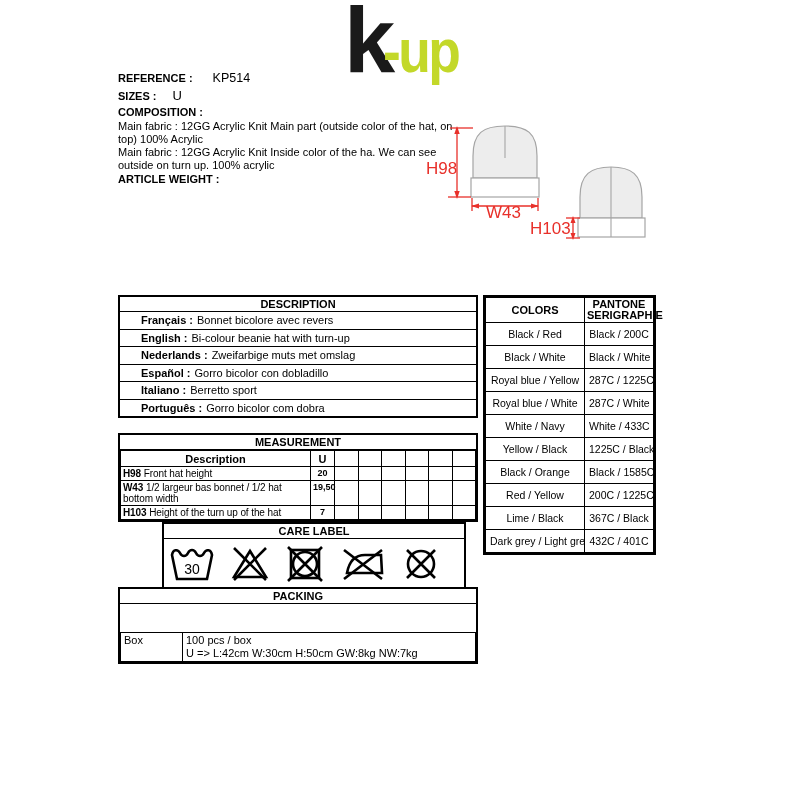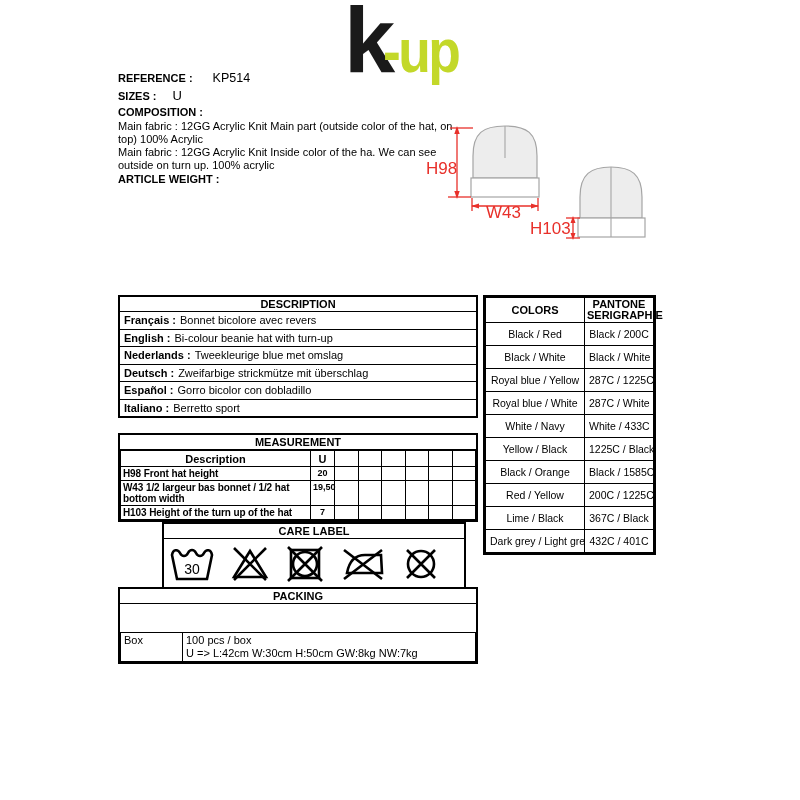--- a/index.html
+++ b/index.html
@@ -30,35 +30,35 @@
   .dim{stroke:#e8302a;stroke-width:1.3;fill:none;}
   .dimf{fill:#e8302a;stroke:none;}
   .dimtext{fill:#e8302a;font-size:17px;font-family:"Liberation Sans",sans-serif;}
 
   
   .sec{position:absolute;border:2px solid #000;box-sizing:border-box;background:#fff;}
   .sec-title{font-weight:bold;font-size:11px;text-align:center;line-height:14px;border-bottom:1px solid #000;}
 
   
   #description{left:118px;top:295px;width:360px;}
-  .drow{font-size:11px;line-height:16.5px;padding-left:4px;border-bottom:1px solid #000;white-space:nowrap;overflow:hidden;}
+  .drow{font-size:11px;line-height:16.5px;padding-left:21px;border-bottom:1px solid #000;white-space:nowrap;overflow:hidden;}
   .drow:last-child{border-bottom:none;}
   .drow b{margin-right:4px;}
 
   
   #colors{left:483px;top:295px;width:173px;}
   .ctab{border-collapse:collapse;width:100%;table-layout:fixed;}
   .ctab th{font-size:11px;line-height:11px;padding:1px 2px;border:1px solid #000;font-weight:bold;text-align:center;}
   .ctab td{font-size:10.5px;text-align:center;border:1px solid #000;height:14px;line-height:12px;padding:4px;white-space:nowrap;overflow:hidden;}
 
   
   #measurement{left:118px;top:433px;width:360px;}
   .mtab{border-collapse:collapse;width:100%;table-layout:fixed;}
   .mtab th{font-size:11px;font-weight:bold;border:1px solid #000;height:15px;padding:0;text-align:center;}
-  .mtab td{border:1px solid #000;font-size:10px;padding:1px 2px;vertical-align:top;font-weight:bold;}
+  .mtab td{border:1px solid #000;font-size:10px;padding:1px 2px;vertical-align:top;}
   .mdesc{letter-spacing:-.1px;line-height:11px;}
   .mval{font-size:9px !important;font-weight:bold;text-align:center;}
   .mrow-1{height:14px;}
   .mrow-3{height:14px;}
 
   
   #care{left:118px;top:522px;width:304px;margin-left:44px;}
   .care-icons{display:flex;align-items:center;justify-content:space-between;height:45px;padding:2px 24px 2px 6px;}
   .care-icon{display:inline-block;line-height:0;}
   .ci{stroke:#000;stroke-width:2.6;fill:none;}
@@ -129,24 +129,24 @@
       <polygon class="dimf" points="153,106 150.5,113 155.5,113"></polygon>
       <polygon class="dimf" points="153,130 150.5,123 155.5,123"></polygon>
       <text class="dimtext" x="110" y="124">H103</text>
     </g>
   </svg>
 
   <div id="description" class="sec">
     <div class="sec-title">DESCRIPTION</div>
     <div class="drow"><b>Français :</b><span>Bonnet bicolore avec revers</span></div>
     <div class="drow"><b>English :</b><span>Bi-colour beanie hat with turn-up</span></div>
-    <div class="drow"><b>Nederlands :</b><span>Tweekleurige blue met omslag</span></div>
-    <div class="drow"><b>Deutsch :</b><span>Zweifarbige strickmütze mit überschlag</span></div>
+    <div class="drow"><b>Nederlands :</b><span>Zweifarbige muts met omslag</span></div>
     <div class="drow"><b>Español :</b><span>Gorro bicolor con dobladillo</span></div>
     <div class="drow"><b>Italiano :</b><span>Berretto sport</span></div>
+    <div class="drow"><b>Português :</b><span>Gorro bicolor com dobra</span></div>
   </div>
 
   <div id="colors" class="sec">
     <table class="ctab">
       <colgroup>
           <col style="width:99px">
           <col>
         </colgroup>
       <tbody>
           <tr>

